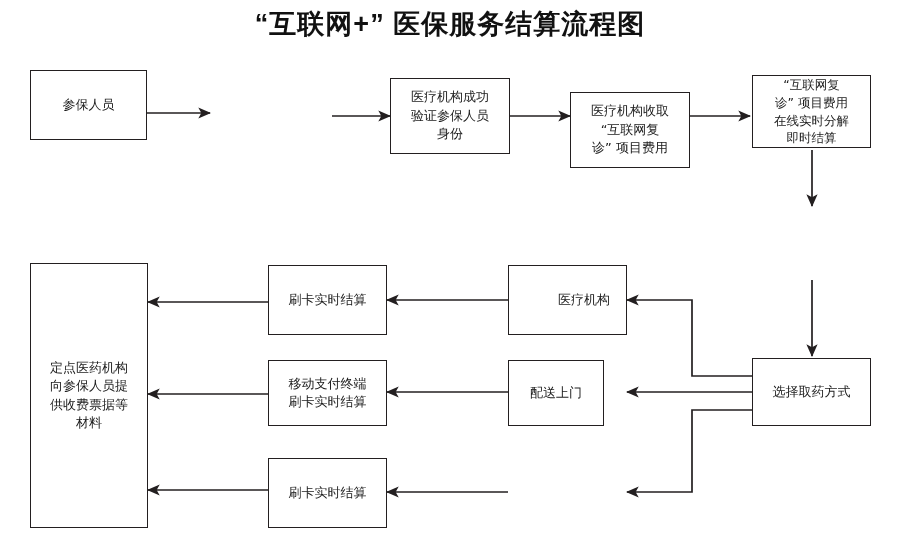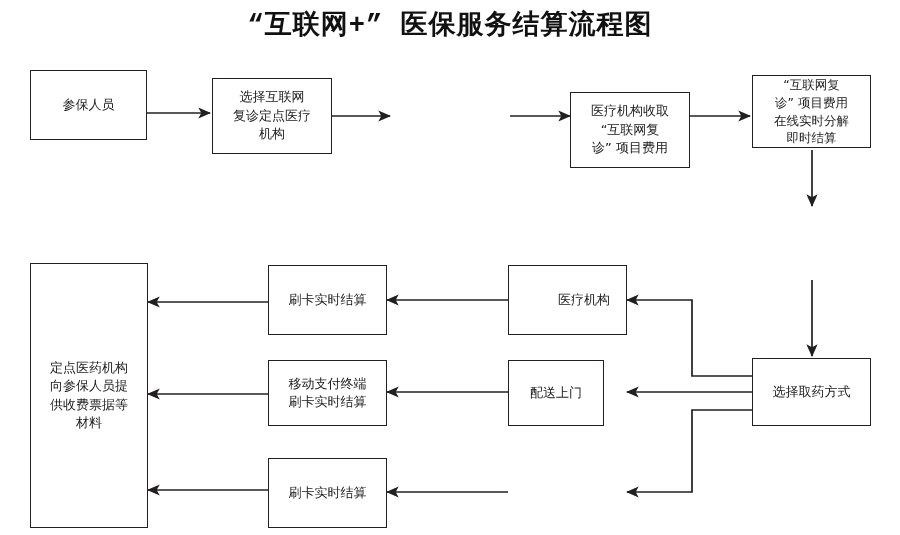--- a/index.html
+++ b/index.html
@@ -23,21 +23,21 @@
   #title {
     position: absolute;
     left: 0;
     top: 6px;
     width: 900px;
     text-align: center;
     font-size: 27px;
     font-weight: 700;
     letter-spacing: 1px;
     color: #111111;
-    font-family: Liberation Mono, monospace;
+    font-family: Liberation Sans, sans-serif;
   }
   svg.edges {
     position: absolute;
     left: 0;
     top: 0;
     width: 900px;
     height: 535px;
     pointer-events: none;
   }
   .node {
@@ -92,26 +92,26 @@
       <path d="M 268 302 L 148 302"></path>
       <path d="M 268 394 L 148 394"></path>
       <path d="M 268 490 L 148 490"></path>
     </g>
   </svg>
 
   <div class="node" style="left:30px; top:70px; width:117px; height:70px;">
     <span>参保人员</span>
   </div>
 
-  <div class="node" style="left:212px; top:78px; width:120px; height:76px;">
-    <span>选择互联网
-复诊定点医疗
-机构</span>
+
+  <div class="node" style="left:390px; top:78px; width:120px; height:76px;">
+    <span>医疗机构成功
+验证参保人员
+身份</span>
   </div>
-
 
   <div class="node" style="left:570px; top:92px; width:120px; height:76px;">
     <span>医疗机构收取
 “互联网复
 诊” 项目费用</span>
   </div>
 
   <div class="node small" style="left:752px; top:75px; width:119px; height:73px;">
     <span>“互联网复
 诊” 项目费用

